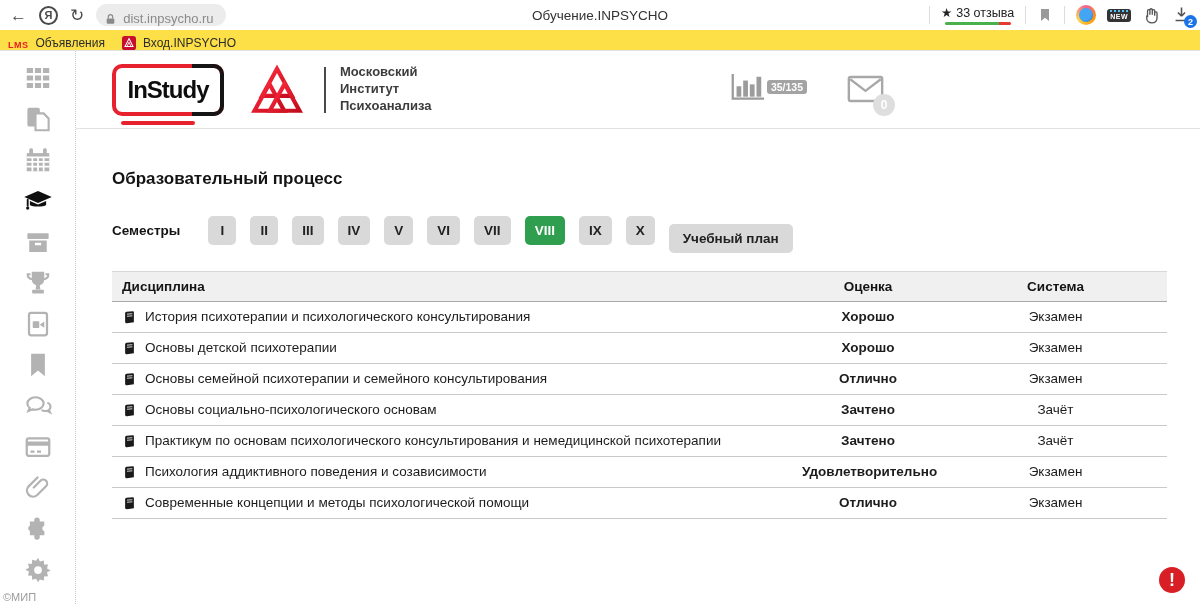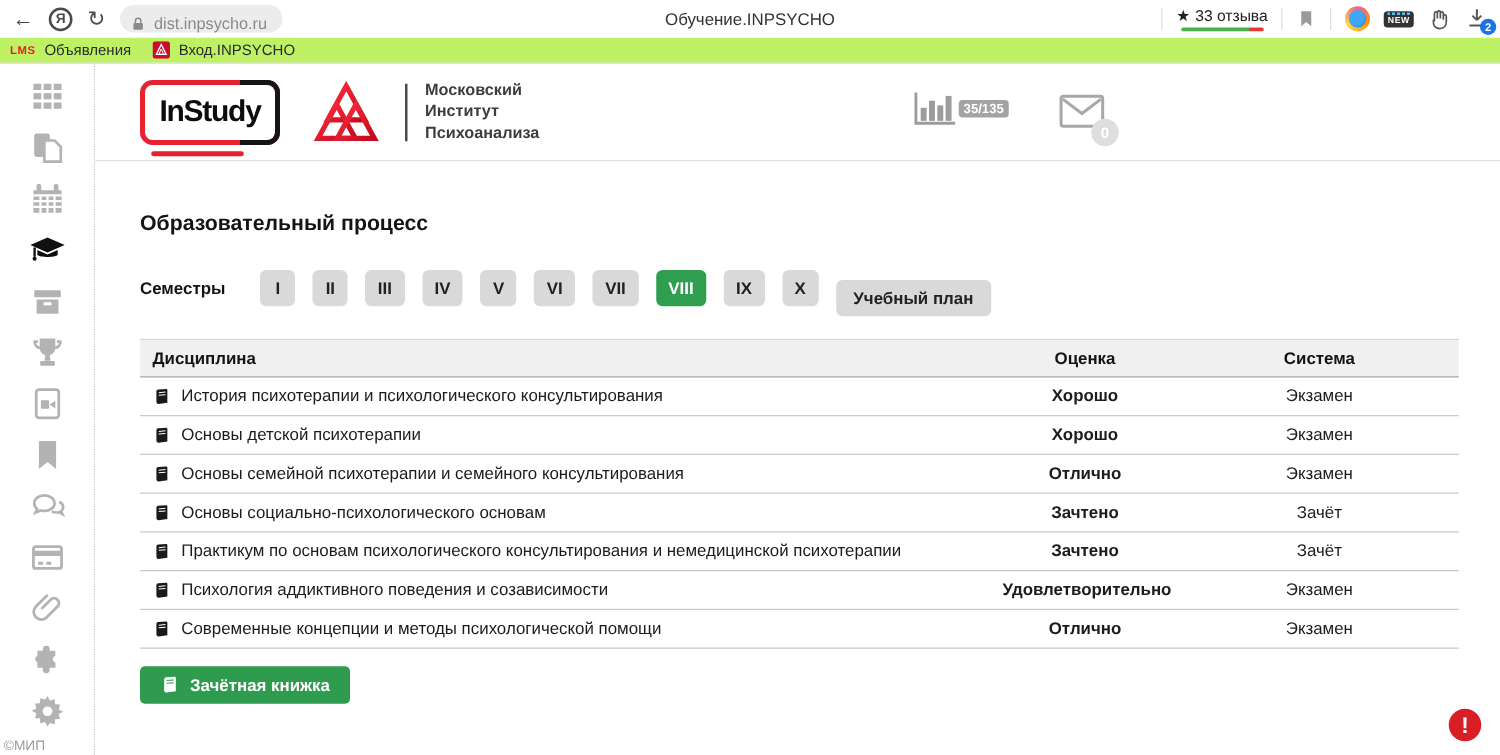--- a/index.html
+++ b/index.html
@@ -31,22 +31,22 @@
   .new-icon { background:#333; color:#fff; font-size:7px; font-weight:bold; border-radius:3px;
               padding:4px 3px 2px; letter-spacing:.5px; position:relative; }
   .new-icon::before { content:""; position:absolute; top:1px; left:3px; right:3px; height:2px;
               background:repeating-linear-gradient(to right,#4fc3f7 0 2px,transparent 2px 4px); }
   .icon16 { width:19px; height:19px; display:inline-flex; }
   .dl-wrap { position:relative; width:20px; height:20px; }
   .dl-badge { position:absolute; right:-5px; bottom:-3px; width:13px; height:13px; border-radius:50%;
               background:#1a73e8; color:#fff; font-size:9px; font-weight:bold;
               display:flex; align-items:center; justify-content:center; }
 
-  .bookmarksbar { height:21px; display:flex; align-items:center; gap:7px; padding:0 8px;
-                  border-bottom:1px solid #e3e3e3; background:#bef264; }
+  .bookmarksbar { height:21px; display:flex; align-items:flex-end; gap:7px; padding:0 8px;
+                  border-bottom:1px solid #e3e3e3; background:#fde047; }
   .lms-fav { color:#e31e24; font-weight:bold; font-size:9px; letter-spacing:.5px; }
   .bm-label { font-size:12px; color:#2b2b2b; margin-right:10px; }
   .tri-fav { width:14px; height:14px; display:inline-flex; }
 
   
   .app { display:flex; height:553px; }
   .sidebar { width:76px; border-right:1px dotted #c9c9c9; display:flex; flex-direction:column;
              align-items:center; padding-top:13px; gap:10px; position:relative; flex-shrink:0; }
   .side-item { width:32px; height:31px; display:flex; align-items:center; justify-content:center;
                color:#b3b3b3; cursor:pointer; }
@@ -467,28 +467,17 @@
                   </span>
                   <span>Современные концепции и методы психологической помощи</span>
                 </span>
               </td>
               <td class="grade center">Отлично</td>
               <td class="system center">Экзамен</td>
             </tr>
           </tbody>
       </table>
 
-      <div class="footer-row">
-        <button class="gradebook-btn">
-          <span class="bk">
-              <svg viewBox="0 0 24 24">
-                <path fill="#fff" d="M7.2 2.6 17.6 2c.8 0 1.4.6 1.4 1.4v16.2L7.8 21C6.7 21.1 5 20.4 5 18.6V5c0-1.3 1.2-2.3 2.2-2.4z"></path>
-                <path d="M8 6.6l8.6-.7M8 10l8.6-.7" stroke="#2e9b4e" stroke-width="1.3" fill="none"></path>
-              </svg>
-            </span>
-          <span>Зачётная книжка</span>
-        </button>
-      </div>
     </div>
 
     <div class="alert-circle">!</div>
   </div>
 </div>
 
 </body></html>

